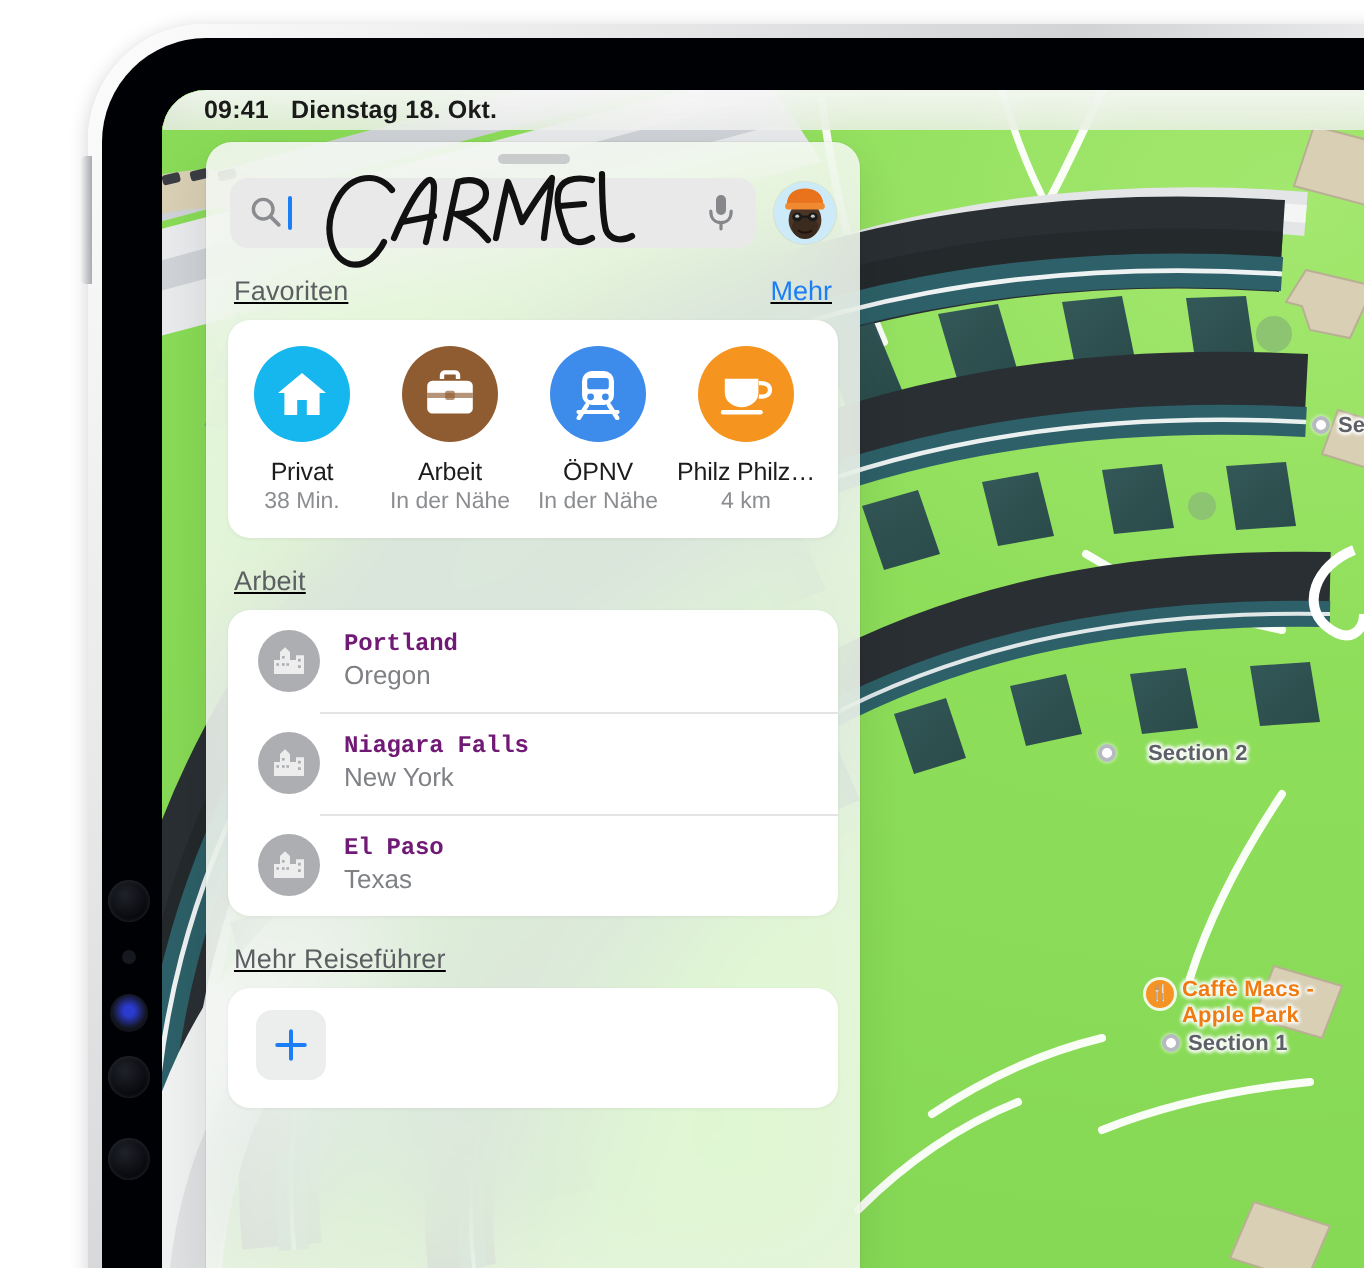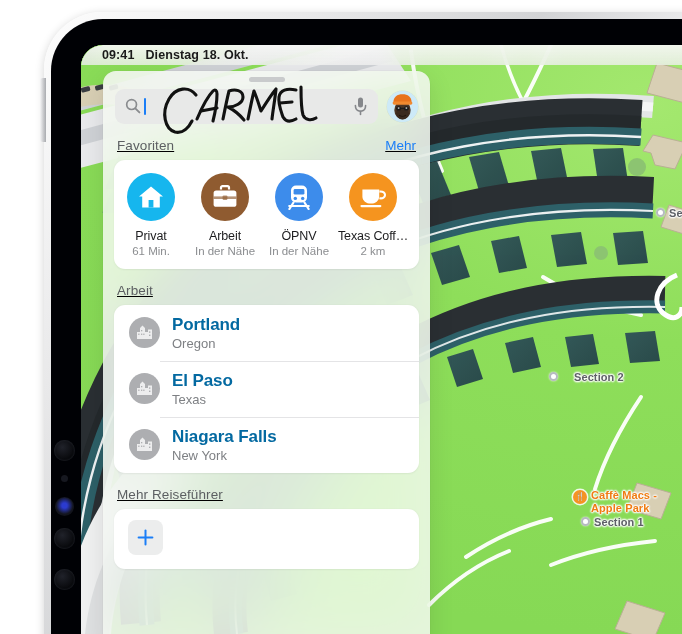--- a/index.html
+++ b/index.html
@@ -99,21 +99,21 @@
   .fav .bubble{ width:48px; height:48px; border-radius:50%; display:flex; align-items:center; justify-content:center; }
   .fav .name{ margin-top:8px; font-size:12.5px; color:#1c1c1e; letter-spacing:-.1px;
     max-width:72px; overflow:hidden; text-overflow:ellipsis; white-space:nowrap; text-align:center; }
   .fav .sub{ margin-top:2px; font-size:11.5px; color:#8b8d90; white-space:nowrap; }
 
   .rows{ padding:0; }
   .row{ display:flex; align-items:center; gap:12px; padding:10px 0 10px 15px; position:relative; }
   .row + .row::before{ content:""; position:absolute; left:46px; right:0; top:0; height:.5px; background:#e4e4e6; }
   .rowicon{ width:31px; height:31px; border-radius:50%; background:#adaeb1;
     display:flex; align-items:center; justify-content:center; flex:0 0 auto; }
-  .rowtitle{ font-size:17px; font-weight:700; color:#0369a1; letter-spacing:-.1px; }
+  .rowtitle{ font-size:12px; font-weight:700; color:#701a75; letter-spacing:-.1px;font-family:Liberation Mono, monospace; }
   .rowsub{ font-size:13px; color:#7e8084; margin-top:1px; }
 
   .guiderow{ display:flex; align-items:center; gap:16px; padding:11px 0 14px 14px; }
   .plusbox{ width:35px; height:35px; border-radius:8px; background:#eceded;
     display:flex; align-items:center; justify-content:center; flex:0 0 auto; }
   .guidetext{ font-size:15px; font-weight:700; color:#1b7ef7; letter-spacing:-.1px; }
 </style>
 </head>
 <body>
 
@@ -366,21 +366,21 @@
       <div class="card favs">
 
         <div class="fav">
           <div class="bubble" style="background:#16b6ee;">
             <svg width="26" height="24" viewBox="0 0 26 24">
               <path d="M13,1.5 L25,11.5 L21.8,11.5 L21.8,22.5 L4.2,22.5 L4.2,11.5 L1,11.5 Z" fill="#fff"></path>
               <rect x="10.6" y="15" width="4.8" height="7.5" fill="#16b6ee"></rect>
             </svg>
           </div>
           <span class="name">Privat</span>
-          <span class="sub">61 Min.</span>
+          <span class="sub">38 Min.</span>
         </div>
 
         <div class="fav">
           <div class="bubble" style="background:#8f5b30;">
             <svg width="26" height="24" viewBox="0 0 26 24">
               <path d="M9,4.5 L9,2.6 C9,1.8 9.7,1.2 10.5,1.2 L15.5,1.2 C16.3,1.2 17,1.8 17,2.6 L17,4.5" fill="none" stroke="#fff" stroke-width="2.2"></path>
               <rect x="1.6" y="5.4" width="22.8" height="16.4" rx="2.6" fill="#fff"></rect>
               <rect x="1.6" y="11.4" width="22.8" height="2.6" fill="#8f5b30" opacity=".65"></rect>
               <rect x="10.6" y="10.4" width="4.8" height="4.6" rx="1" fill="#8f5b30" opacity=".65"></rect>
             </svg>
@@ -406,22 +406,22 @@
         </div>
 
         <div class="fav">
           <div class="bubble" style="background:#f5941f;">
             <svg width="28" height="22" viewBox="0 0 28 22">
               <path d="M3.4,3.4 L20.2,3.4 L20.2,10.4 C20.2,14.6 16.4,17.6 11.8,17.6 C7.2,17.6 3.4,14.6 3.4,10.4 Z" fill="#fff"></path>
               <path d="M20.4,5.6 C24.4,5.2 26,7 26,9 C26,11.2 24,12.8 20.4,12.2" fill="none" stroke="#fff" stroke-width="2.1"></path>
               <rect x="1.4" y="19" width="21" height="2.2" rx="1.1" fill="#fff"></rect>
             </svg>
           </div>
-          <span class="name">Texas Coff…</span>
-          <span class="sub">2 km</span>
+          <span class="name">Philz Philz…</span>
+          <span class="sub">4 km</span>
         </div>
 
         <div class="fav">
 
           <span class="name"></span>
           <span class="sub"></span>
         </div>
       </div>
 
       <div class="sec-head">
@@ -458,42 +458,42 @@
                 <rect x="2.2" y="8.6" width="1.3" height="1.3"></rect>
                 <rect x="5" y="5" width="1.3" height="1.3"></rect>
                 <rect x="5" y="8.6" width="1.3" height="1.3"></rect>
                 <rect x="7.2" y="8.6" width="1.3" height="1.3"></rect>
                 <rect x="13" y="6.4" width="1.4" height="1.4"></rect>
                 <rect x="13" y="9.6" width="1.4" height="1.4"></rect>
               </g>
             </svg>
           </div>
           <div>
-            <div class="rowtitle">El Paso</div>
-            <div class="rowsub">Texas</div>
+            <div class="rowtitle">Niagara Falls</div>
+            <div class="rowsub">New York</div>
           </div>
         </div>
 
         <div class="row">
           <div class="rowicon">
             <svg width="17" height="15" viewBox="0 0 17 15">
               <path d="M1,14 L1,7 L4,7 L4,3 L6.5,0.6 L9,3 L9,7 L12,7 L12,4.6 L16,4.6 L16,14 Z" fill="#ededee"></path>
               <g fill="#adaeb1">
                 <rect x="2.2" y="8.6" width="1.3" height="1.3"></rect>
                 <rect x="5" y="5" width="1.3" height="1.3"></rect>
                 <rect x="5" y="8.6" width="1.3" height="1.3"></rect>
                 <rect x="7.2" y="8.6" width="1.3" height="1.3"></rect>
                 <rect x="13" y="6.4" width="1.4" height="1.4"></rect>
                 <rect x="13" y="9.6" width="1.4" height="1.4"></rect>
               </g>
             </svg>
           </div>
           <div>
-            <div class="rowtitle">Niagara Falls</div>
-            <div class="rowsub">New York</div>
+            <div class="rowtitle">El Paso</div>
+            <div class="rowsub">Texas</div>
           </div>
         </div>
       </div>
 
       <div class="sec-head">
         <span class="sec-title">Mehr Reiseführer</span>
       </div>
 
       <div class="card">
         <div class="guiderow">

